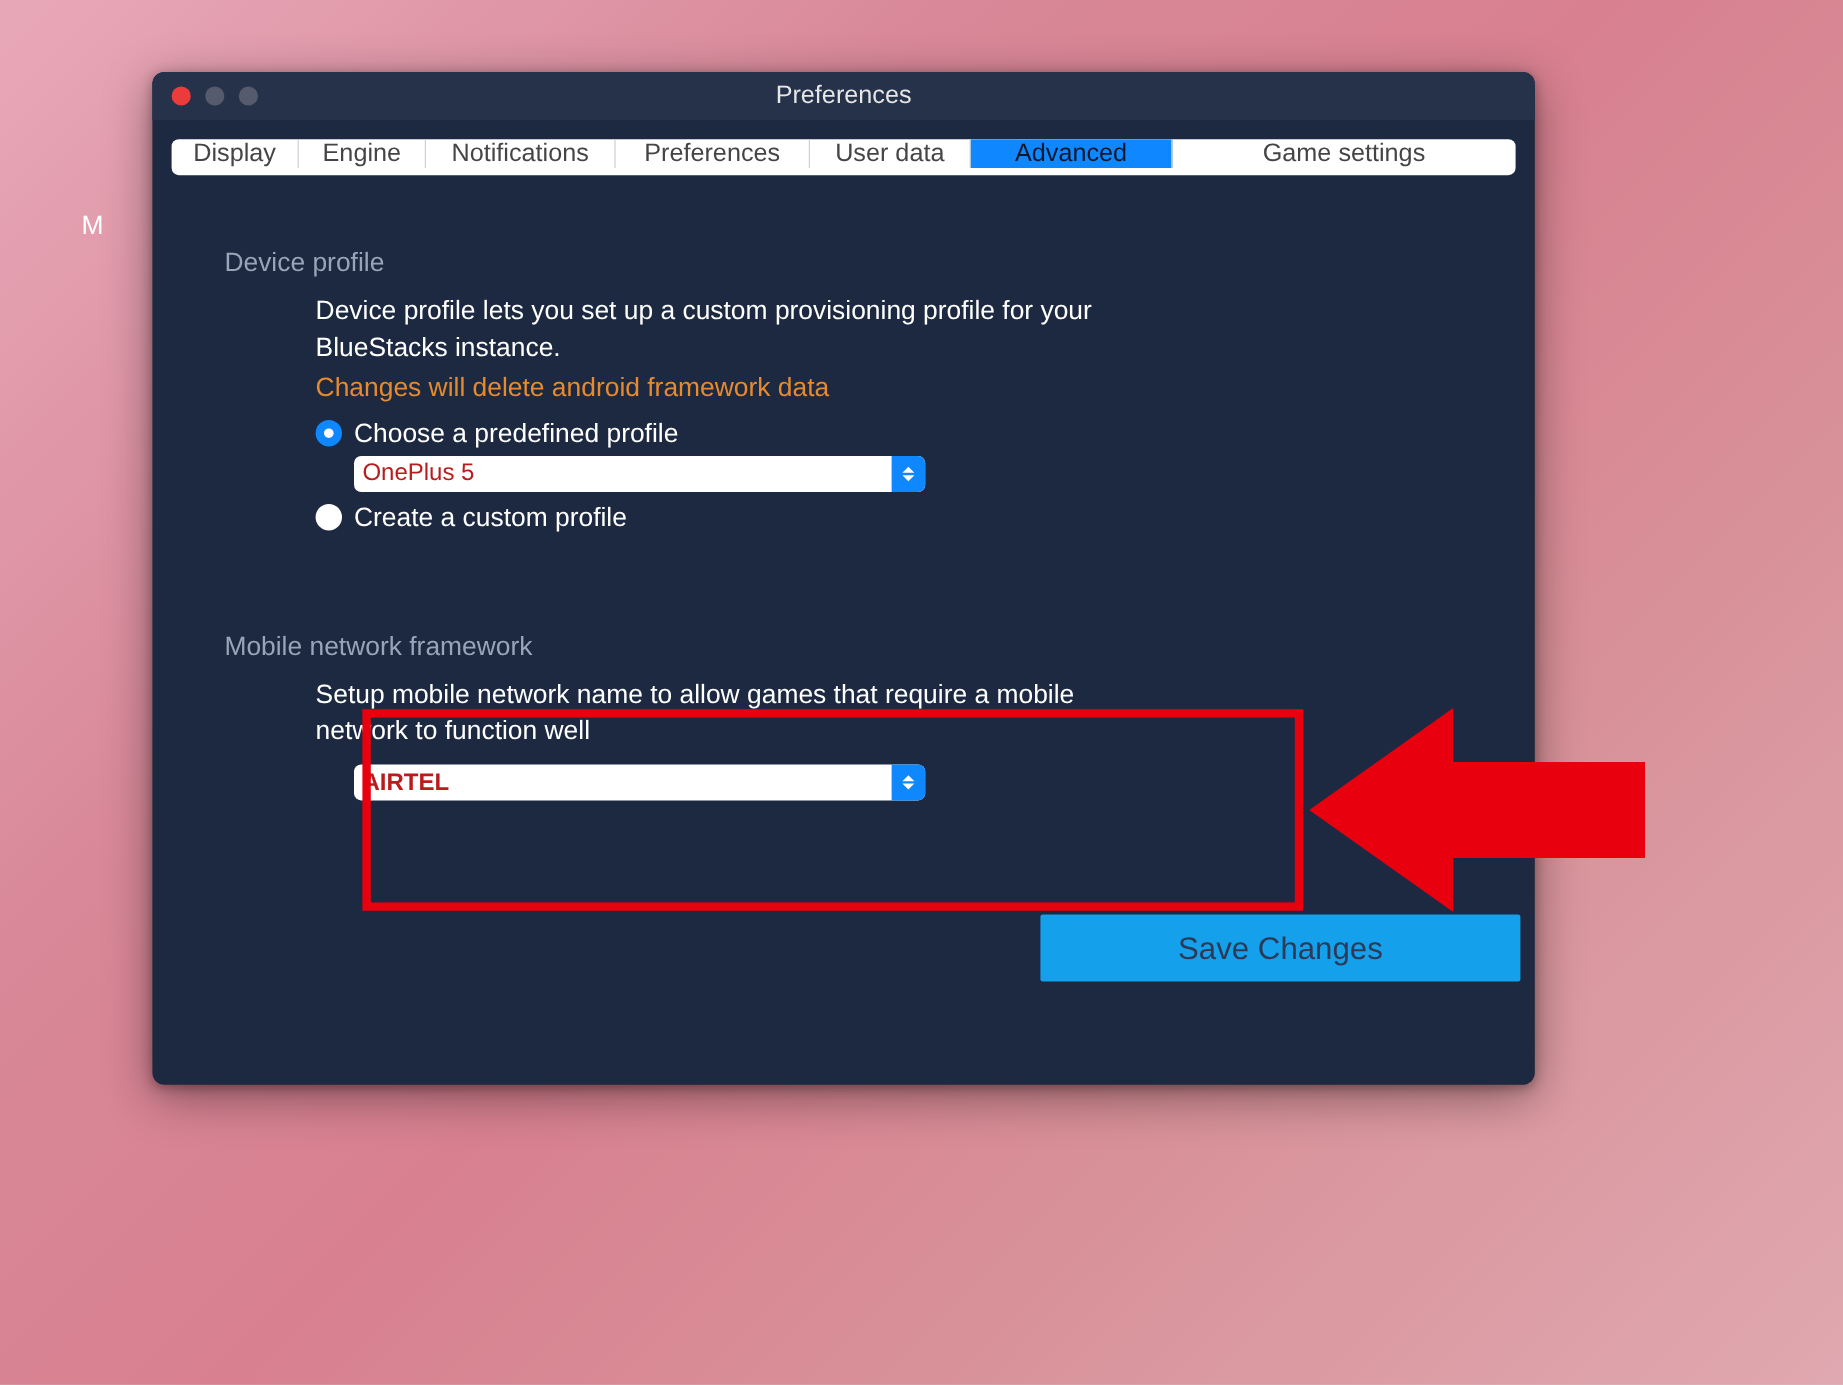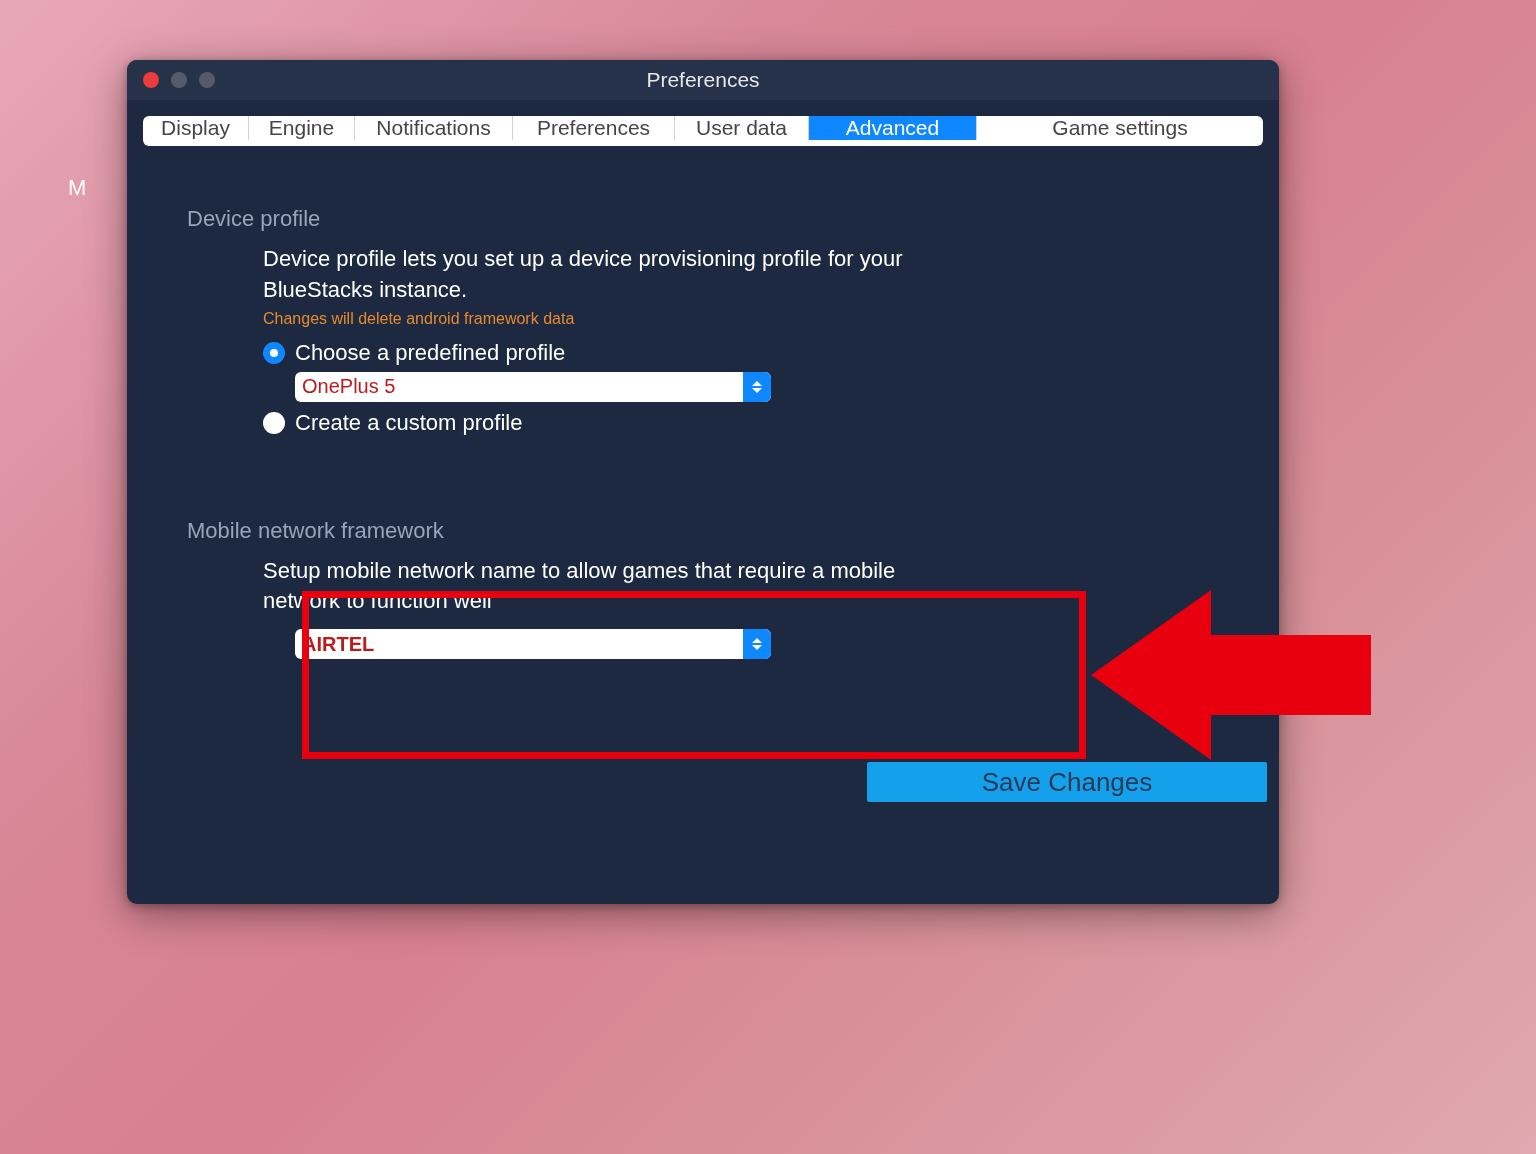--- a/index.html
+++ b/index.html
@@ -76,21 +76,21 @@
     color: #454545;
     font-size: 21px;
     padding: 0 16px;
     border-right: 1px solid #d0d0d0;
     cursor: default;
     white-space: nowrap;
   }
   .tab:last-child { border-right: none; }
   .tab.active {
     background: #0f87fe;
-    color: #ffffff;
+    color: #0f172a;
   }
   .tab.d  { width: 106px; }
   .tab.e  { width: 106px; }
   .tab.n  { width: 158px; }
   .tab.p  { width: 162px; }
   .tab.u  { width: 134px; }
   .tab.a  { width: 168px; }
   .tab.g  { flex: 1; border-radius: 10px; }
 
   .content {
@@ -107,21 +107,21 @@
   }
   .desc {
     color: #ffffff;
     font-size: 22px;
     line-height: 1.4;
     max-width: 690px;
     margin-bottom: 4px;
   }
   .warn {
     color: #e78a2d;
-    font-size: 16px;
+    font-size: 22px;
     margin-bottom: 12px;
   }
   .radio-row {
     display: flex;
     align-items: center;
     gap: 10px;
     margin: 6px 0;
     font-size: 22px;
     color: #ffffff;
   }
@@ -202,21 +202,21 @@
     width: 280px;
     height: 170px;
     pointer-events: none;
   }
 
   .save-btn {
     position: absolute;
     right: 12px;
     top: 702px;
     width: 400px;
-    height: 40px;
+    height: 56px;
     background: #14a0ea;
     color: #2b3a57;
     font-size: 26px;
     border: none;
     border-radius: 2px;
     display: flex;
     align-items: center;
     justify-content: center;
     cursor: default;
   }
@@ -242,21 +242,21 @@
     <div class="tab n">Notifications</div>
     <div class="tab p">Preferences</div>
     <div class="tab u">User data</div>
     <div class="tab a active">Advanced</div>
     <div class="tab g">Game settings</div>
   </div>
 
   <div class="content">
     <div class="section-title">Device profile</div>
     <div class="section-body">
-      <div class="desc">Device profile lets you set up a device provisioning profile for your BlueStacks instance.</div>
+      <div class="desc">Device profile lets you set up a custom provisioning profile for your BlueStacks instance.</div>
       <div class="warn">Changes will delete android framework data</div>
 
       <div class="radio-row">
         <span class="radio checked"></span>
         <span>Choose a predefined profile</span>
       </div>
       <div class="select-wrap">
         <span class="val">OnePlus 5</span>
         <span class="select-handle">
           <span class="chev up"></span>

